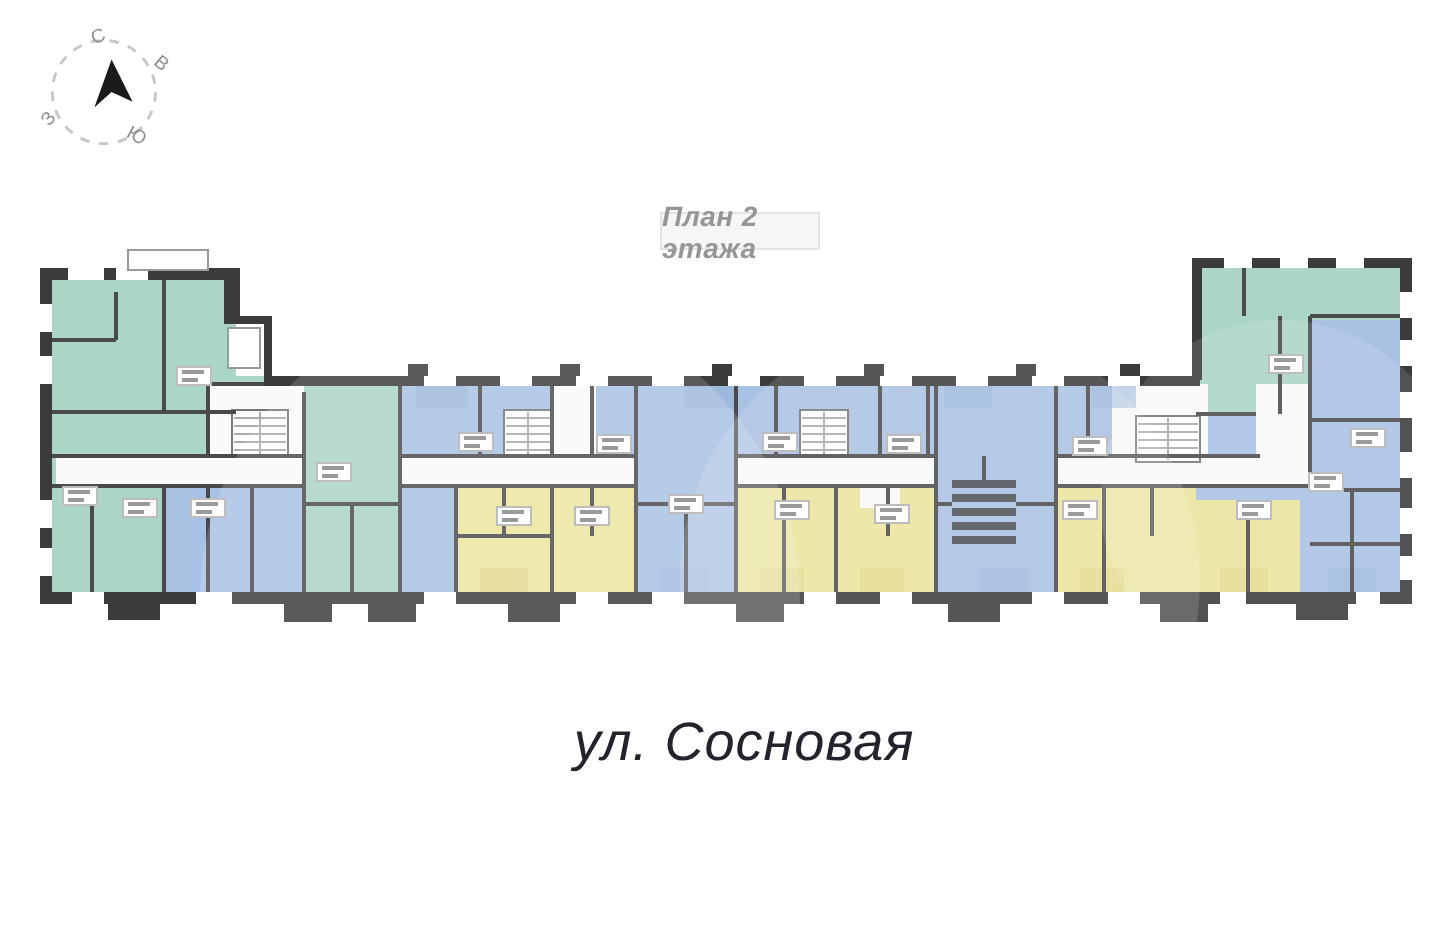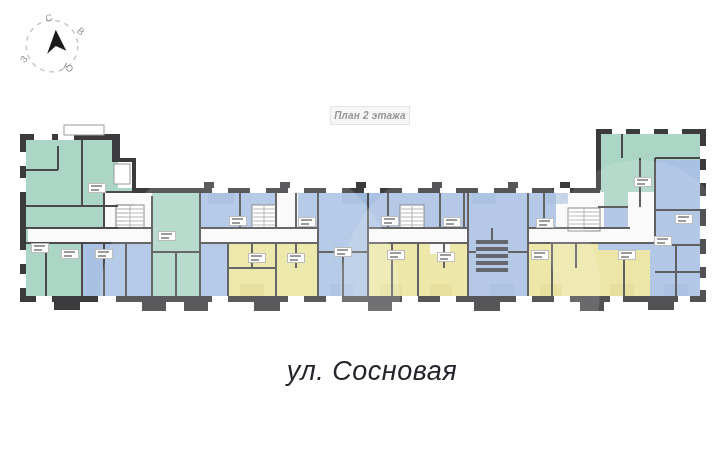--- a/index.html
+++ b/index.html
@@ -13,21 +13,21 @@
   }
   *{margin:0;padding:0;box-sizing:border-box;}
   html,body{width:720px;height:465px;background:#fff;overflow:hidden;
     font-family:"Liberation Sans",sans-serif;}
   .stage{position:relative;width:720px;height:465px;background:#fff;}
   .plan-svg{position:absolute;left:0;top:0;width:720px;height:465px;}
   .compass{position:absolute;left:8px;top:4px;width:86px;height:86px;}
   .plan-label{
     position:absolute;left:330px;top:106px;width:80px;height:19px;
     background:var(--label-bg);border:1px solid var(--label-border);
-    color:var(--label-text);font-size:10px;font-weight:bold;font-style:italic;
+    color:var(--label-text);font-size:14px;font-weight:bold;font-style:italic;
     display:flex;align-items:center;justify-content:center;letter-spacing:.2px;
   }
   .street-label{
     position:absolute;left:0;top:356px;width:744px;text-align:center;
     font-size:27px;font-style:italic;color:var(--street-text);letter-spacing:.5px;
   }
   .tags-layer{position:absolute;left:0;top:0;width:720px;height:465px;pointer-events:none;}
   .unit-tag{
     position:absolute;width:18px;height:10px;background:#fff;
     border:1px solid var(--tag-border);padding:1px 2px;

